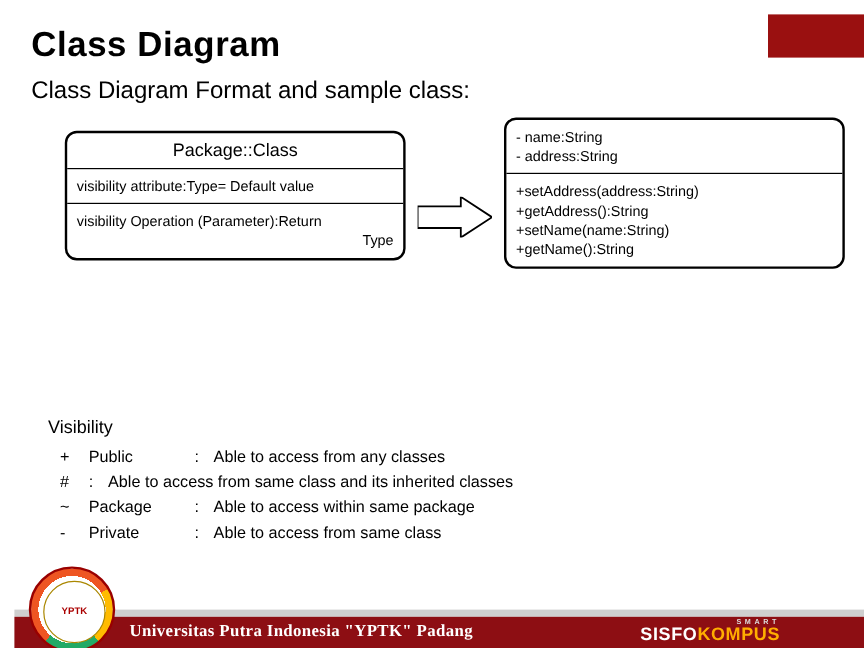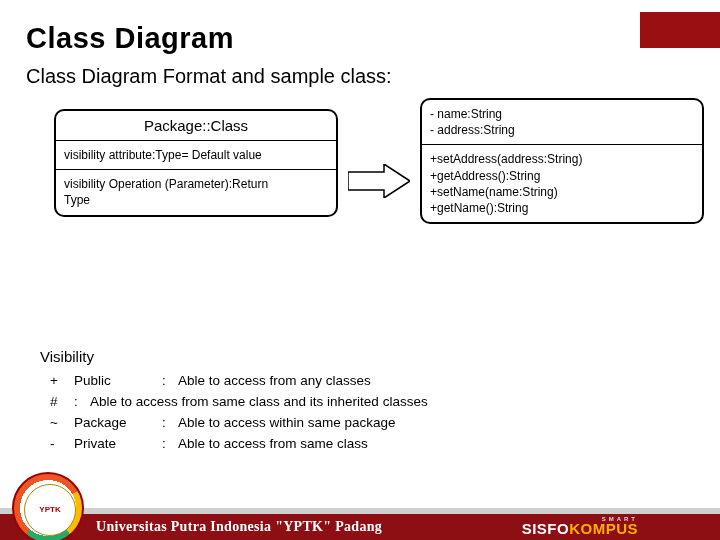--- a/index.html
+++ b/index.html
@@ -52,21 +52,21 @@
     padding: 6px 8px;
     border-bottom: 1.5px solid #000;
   }
   .uml-section {
     font-size: 12px;
     padding: 6px 8px;
     line-height: 1.35;
   }
   .uml-section.sep { border-bottom: 1.5px solid #000; }
   .uml-section .line { white-space: pre; }
-  .right-align { }
+  .right-align { text-align: right; }
   .arrow {
     position: absolute;
     left: 322px;
     top: 66px;
     width: 62px;
     height: 34px;
   }
   .vis-heading {
     font-size: 15px;
     margin: 40px 0 6px 14px;
@@ -74,21 +74,21 @@
   .vis-table {
     margin-left: 24px;
     font-size: 13.5px;
   }
   .vis-row { display: flex; gap: 6px; line-height: 1.55; }
   .vis-sym   { width: 18px; }
   .vis-name  { width: 82px; }
   .vis-colon { width: 10px; }
   .footer {
     position: absolute;
-    left: 0; bottom: 0;
+    left: 12px; bottom: 0;
     width: 652px; height: 44px;
   }
   .footer .bar-grey  { position:absolute; left:0; top:12px; width:720px; height:6px; background:#cfcfcf; }
   .footer .bar-red   { position:absolute; left:0; top:18px; width:720px; height:26px; background:#8d0e13; }
   .footer .uni {
     position:absolute; left:96px; top:18px; height:26px;
     display:flex; align-items:center;
     color:#fff; font-weight:700; font-size:14px;
     font-family: Georgia, 'Times New Roman', serif;
     letter-spacing: .3px;

